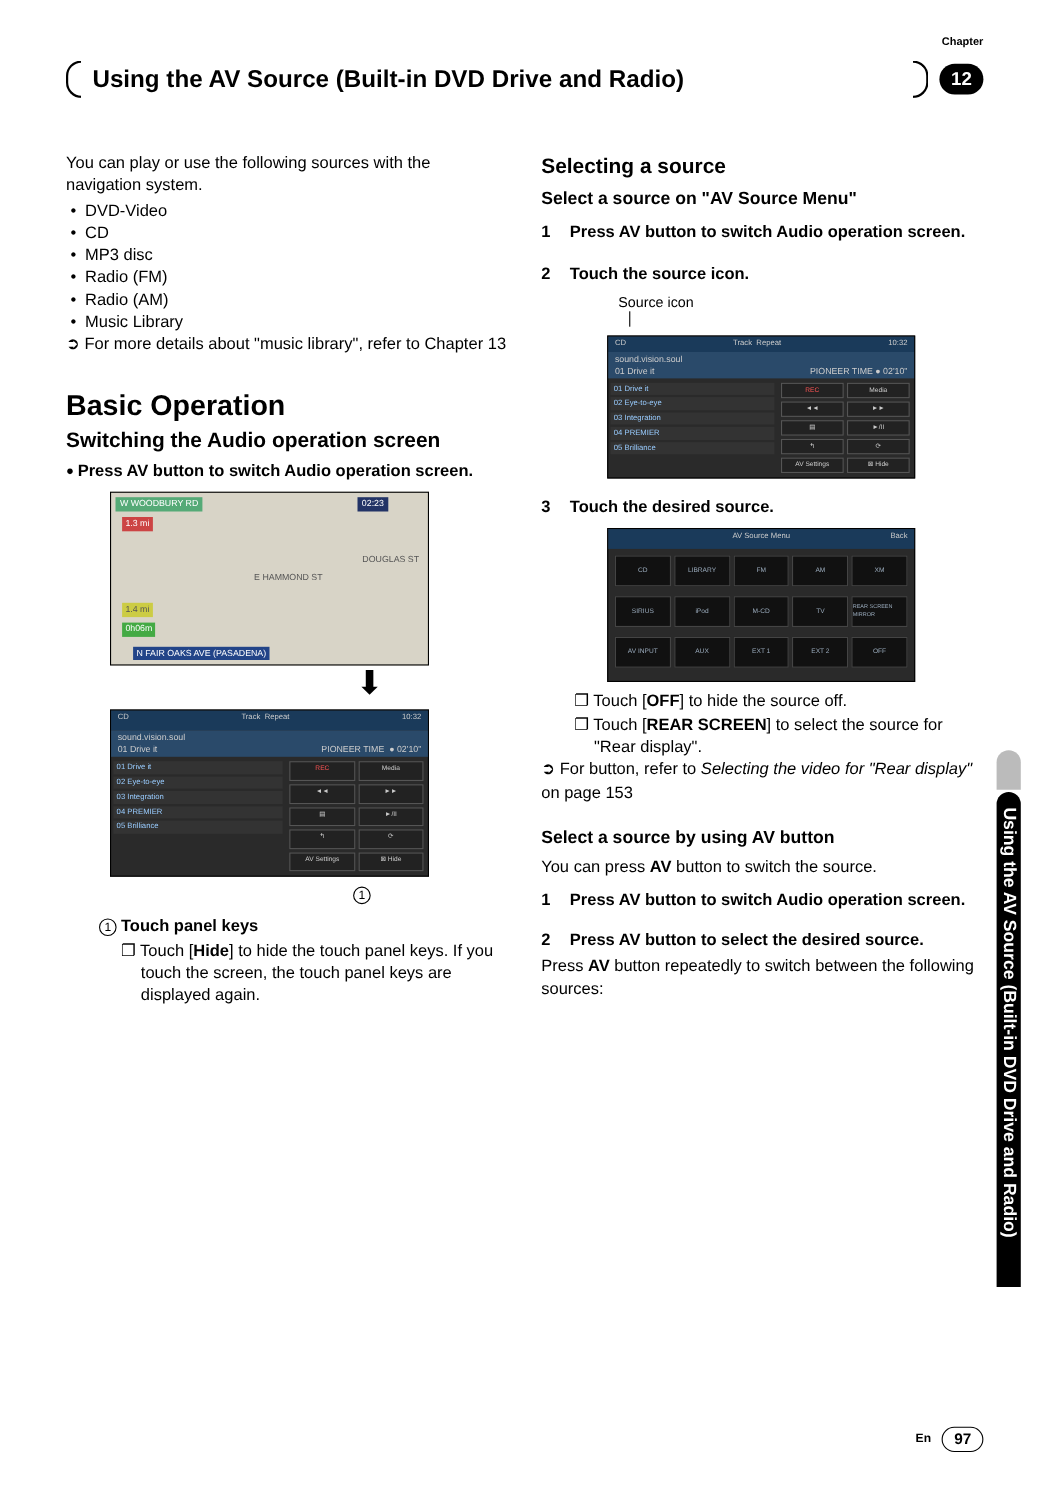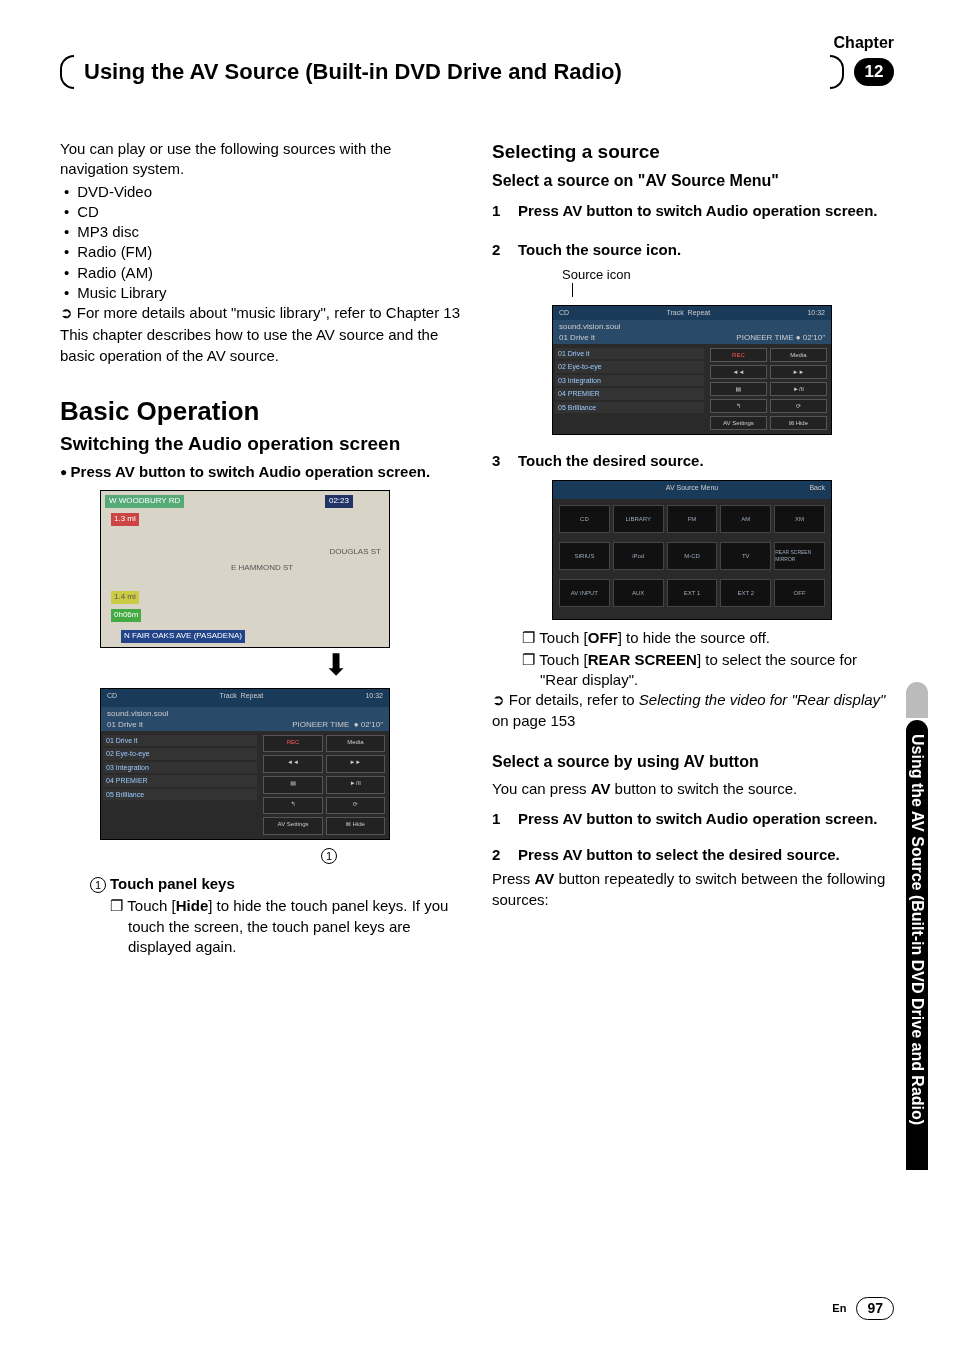--- a/index.html
+++ b/index.html
@@ -11,21 +11,21 @@
     background: #fff;
     color: #000;
     font-size: 15px;
     line-height: 1.35;
   }
   .page {
     padding: 35px 60px 40px 60px;
     position: relative;
     height: 100%;
   }
-  .chapter-label { position:absolute; top:32px; right:60px; font-size:16px; font-weight:bold; }
+  .chapter-label { position:absolute; top:32px; right:60px; font-size:10px; font-weight:bold; }
   .title-row { display:flex; align-items:center; gap:10px; margin-top:20px; }
   .title-bracket-l, .title-bracket-r {
     width: 14px; height: 34px; border: 2px solid #000;
   }
   .title-bracket-l { border-right:none; border-radius: 17px 0 0 17px; }
   .title-bracket-r { border-left:none; border-radius: 0 17px 17px 0; }
   .title-text { flex:1; font-size:22px; font-weight:900; white-space:nowrap; }
   .chapter-badge {
     width: 40px; height: 28px; background:#000; color:#fff; border-radius:14px;
     display:flex; align-items:center; justify-content:center; font-weight:bold; font-size:17px;
@@ -107,21 +107,20 @@
       <p class="para">You can play or use the following sources with the navigation system.</p>
       <ul class="bullets">
         <li>DVD-Video</li>
         <li>CD</li>
         <li>MP3 disc</li>
         <li>Radio (FM)</li>
         <li>Radio (AM)</li>
         <li>Music Library</li>
       </ul>
       <p class="para pointer">For more details about "music library", refer to Chapter 13</p>
-      <p class="para">This chapter describes how to use the AV source and the basic operation of the AV source.</p>
 
       <div class="h1">Basic Operation</div>
       <div class="h2">Switching the Audio operation screen</div>
       <p class="para lead-dot" style="font-weight:900;">Press AV button to switch Audio operation screen.</p>
 
       <div class="map-shot">
         <div class="map-top">W WOODBURY RD</div>
         <div class="map-time">02:23</div>
         <div class="map-label" style="top:22px; left:10px; background:#c44;color:#fff;padding:1px 3px;">1.3 mi</div>
         <div class="map-label" style="top:56px; right:8px;">DOUGLAS ST</div>
@@ -260,21 +259,21 @@
         </div>
       </div>
 
       <p class="checkbox-item">
         <span>Touch [</span><b>OFF</b><span>] to hide the source off.</span>
       </p>
       <p class="checkbox-item">
         <span>Touch [</span><b>REAR SCREEN</b><span>] to select the source for "Rear display".</span>
       </p>
       <p class="para pointer">
-        <span>For details, refer to </span><span class="italic">Selecting the video for "Rear display"</span><span> on page 153</span>
+        <span>For button, refer to </span><span class="italic">Selecting the video for "Rear display"</span><span> on page 153</span>
       </p>
 
       <div class="h3" style="margin-top:20px;">Select a source by using AV button</div>
       <p class="para">
         <span>You can press </span><b>AV</b><span> button to switch the source.</span>
       </p>
 
       <div class="step-row">
         <span class="step-num">1</span>
         <span>Press AV button to switch Audio operation screen.</span>

